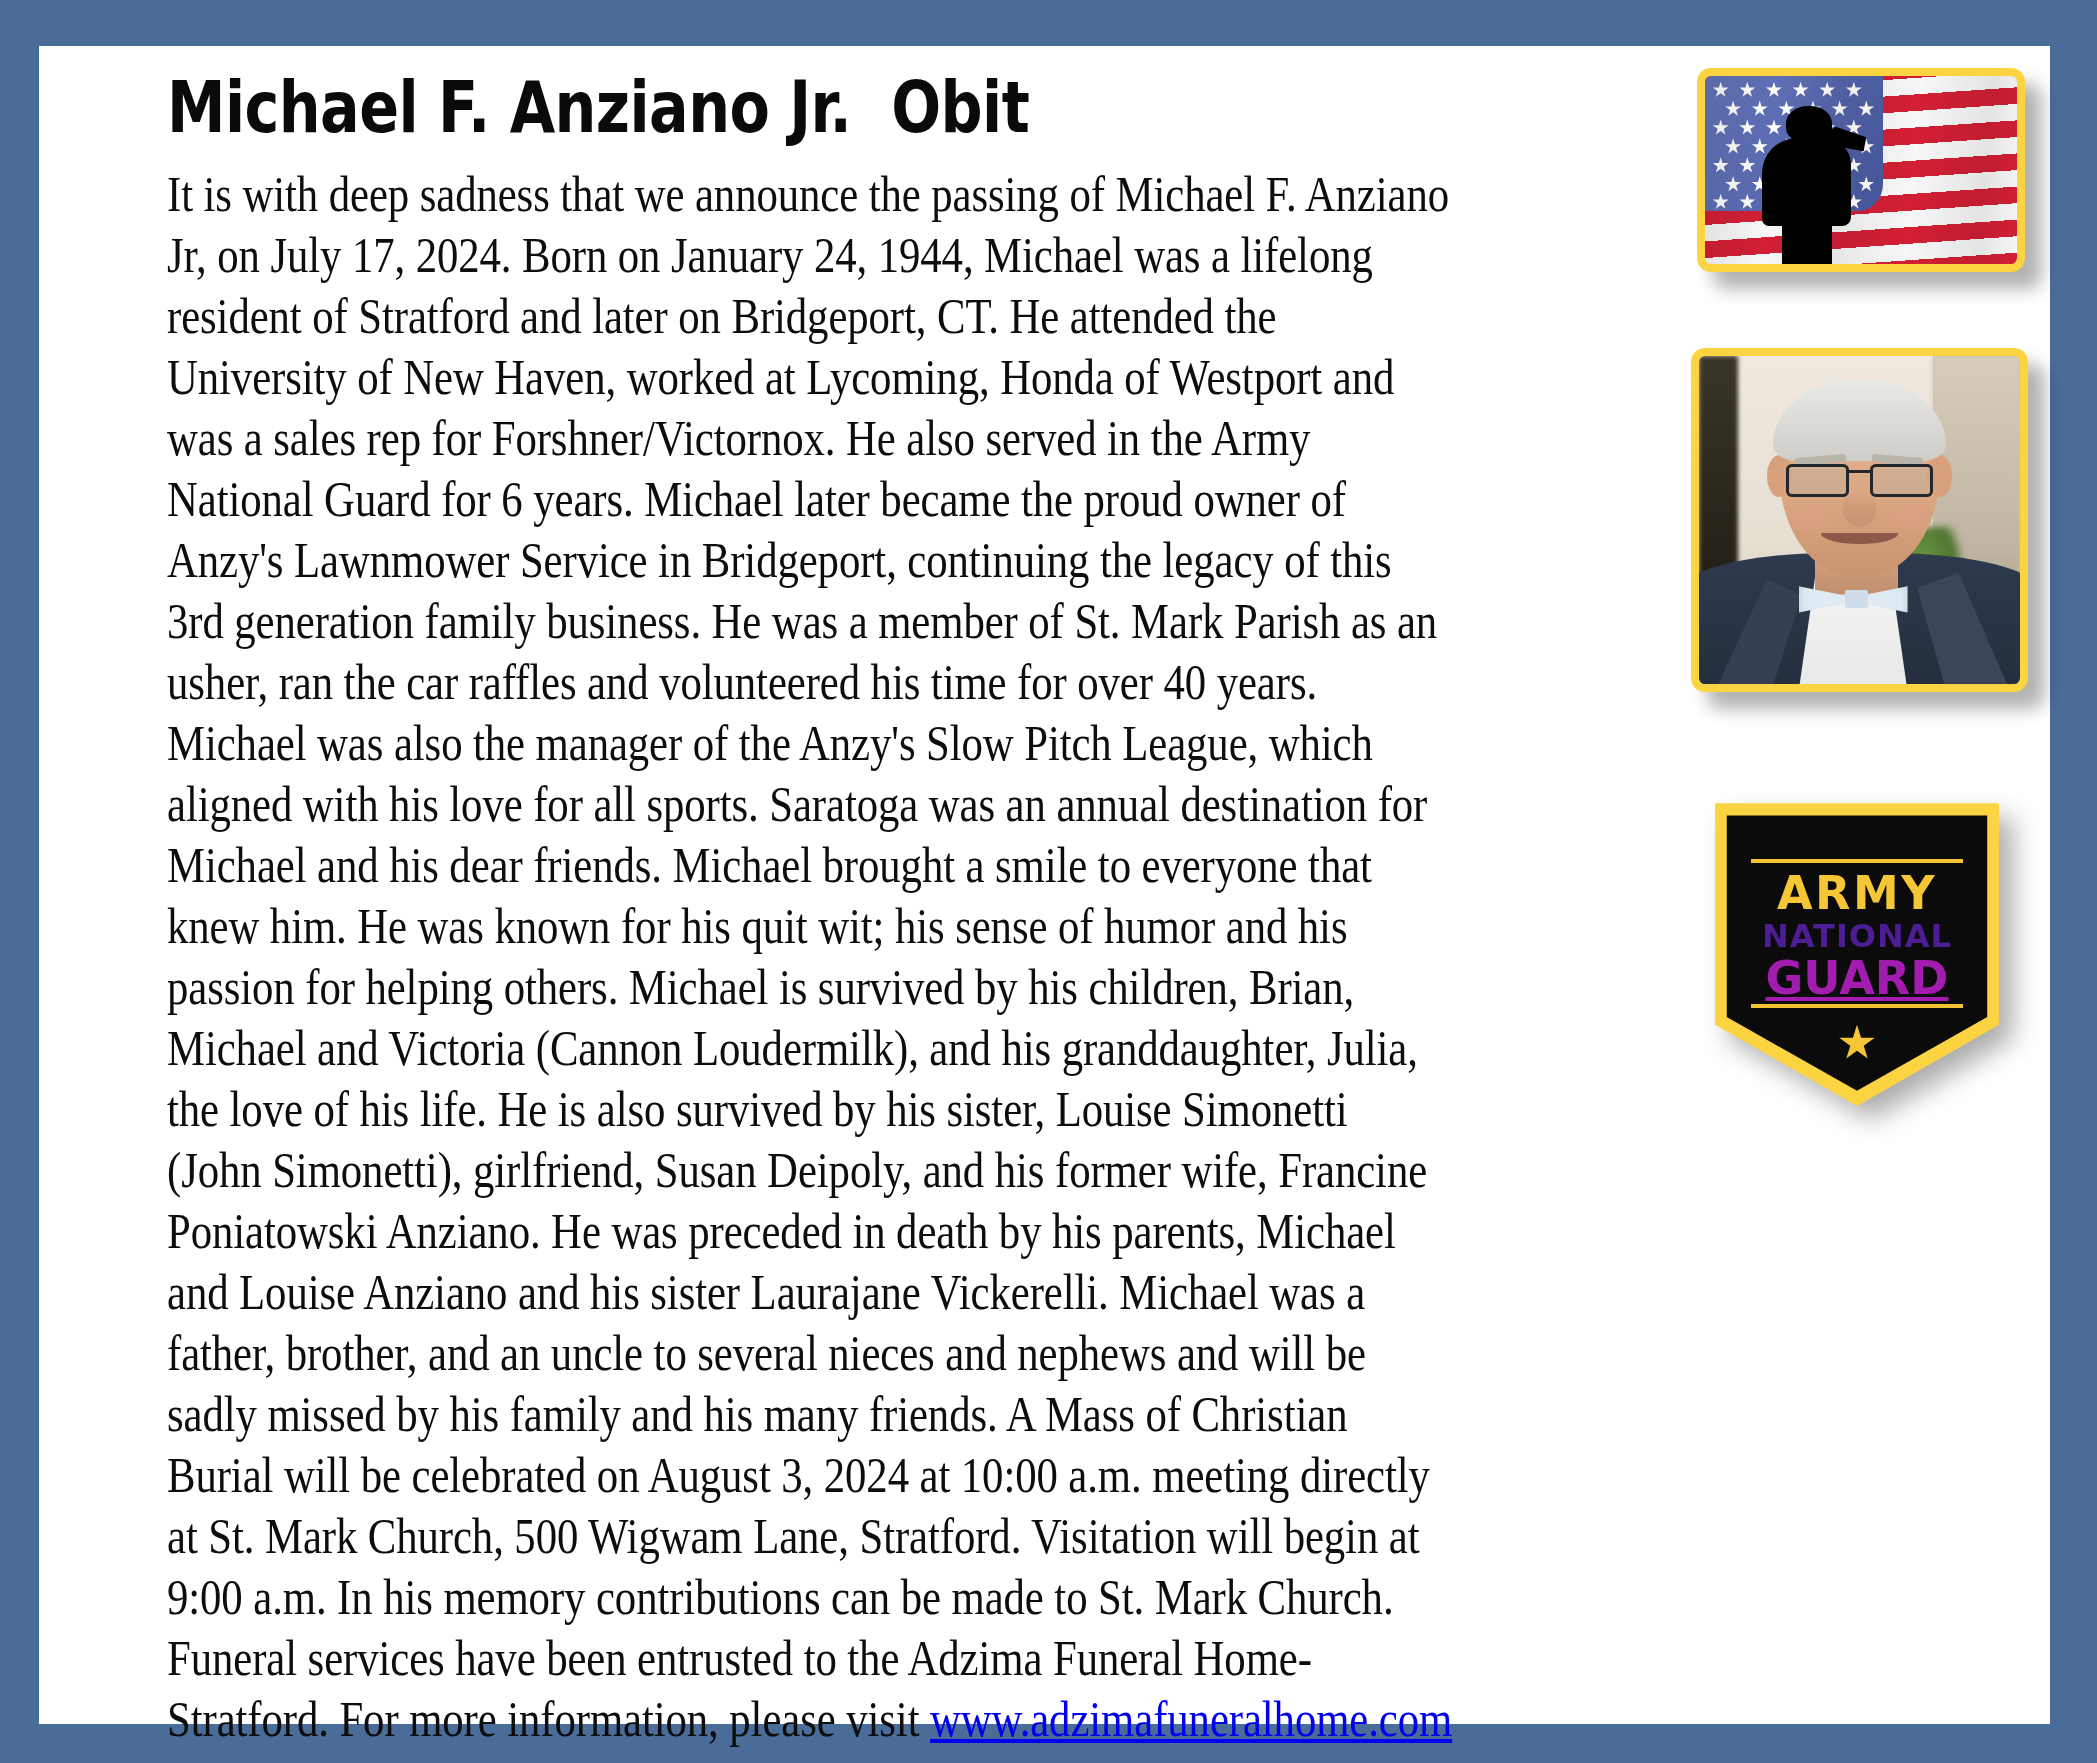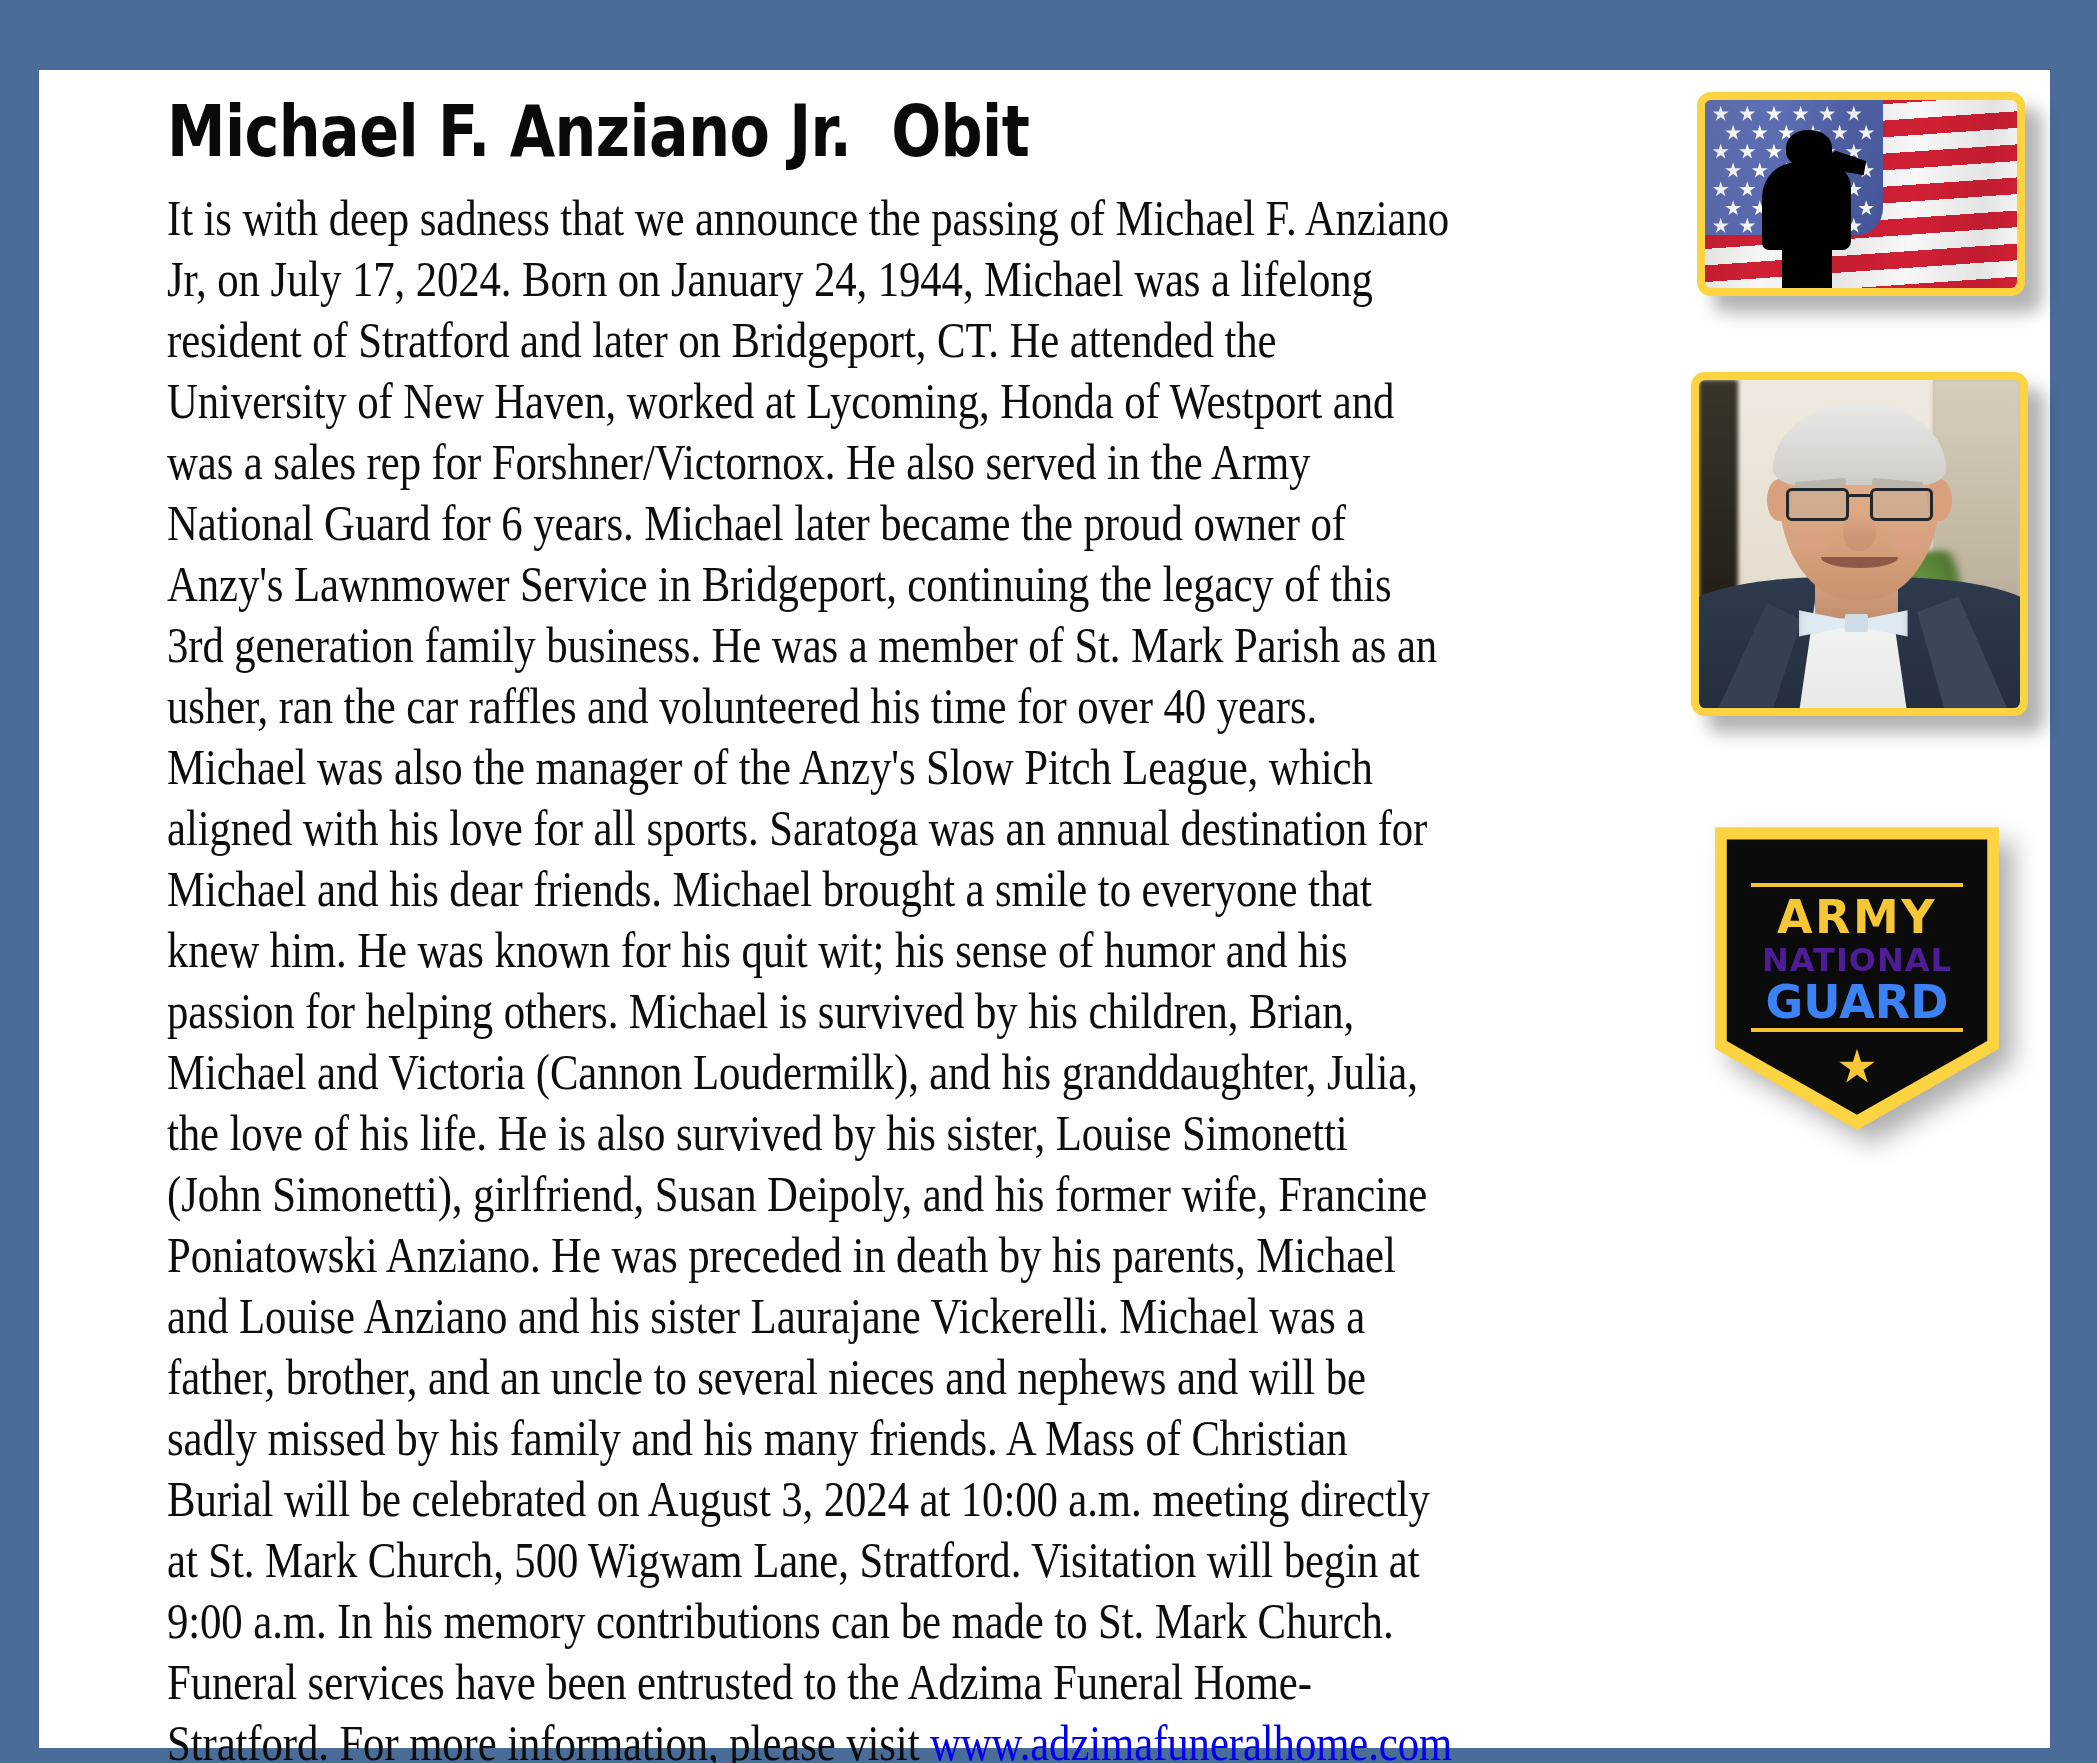--- a/index.html
+++ b/index.html
@@ -20,21 +20,20 @@
     overflow: hidden;
   }
 
   #paper {
     position: absolute;
     left: 39px;
     top: 46px;
     width: 2011px;
     height: 1678px;
     background: #ffffff;
-    margin-top: 24px;
   }
 
   
   #content {
     position: absolute;
     left: 90px;
     top: 25.5px;
     width: 1503px;
     height: 1624px;
   }
@@ -337,21 +336,22 @@
   .shield-txt.national {
     top: 39.5%;
     font-size: 32px;
     letter-spacing: 1px;
     color: #4c1d95;
   }
   .shield-txt.guard {
     top: 50.5%;
     font-size: 46px;
     letter-spacing: 0px;
-    color: #3b82f6;
+    color: #a21caf;
+    text-decoration: underline;
   }
   .shield-star {
     position: absolute;
     left: 50%; top: 73%;
     width: 37px; height: 37px;
     margin-left: -18.5px;
     background: #f5c636;
     clip-path: polygon(50% 0%, 61% 35%, 98% 35%, 68% 57%, 79% 91%,
                        50% 70%, 21% 91%, 32% 57%, 2% 35%, 39% 35%);
   }

